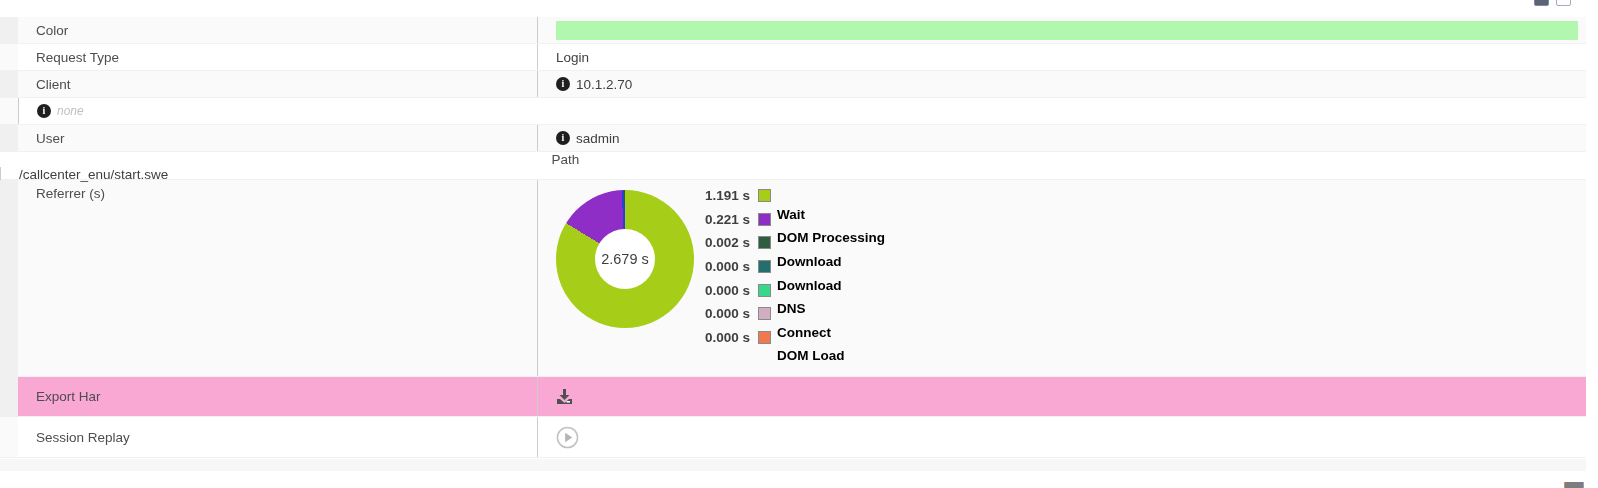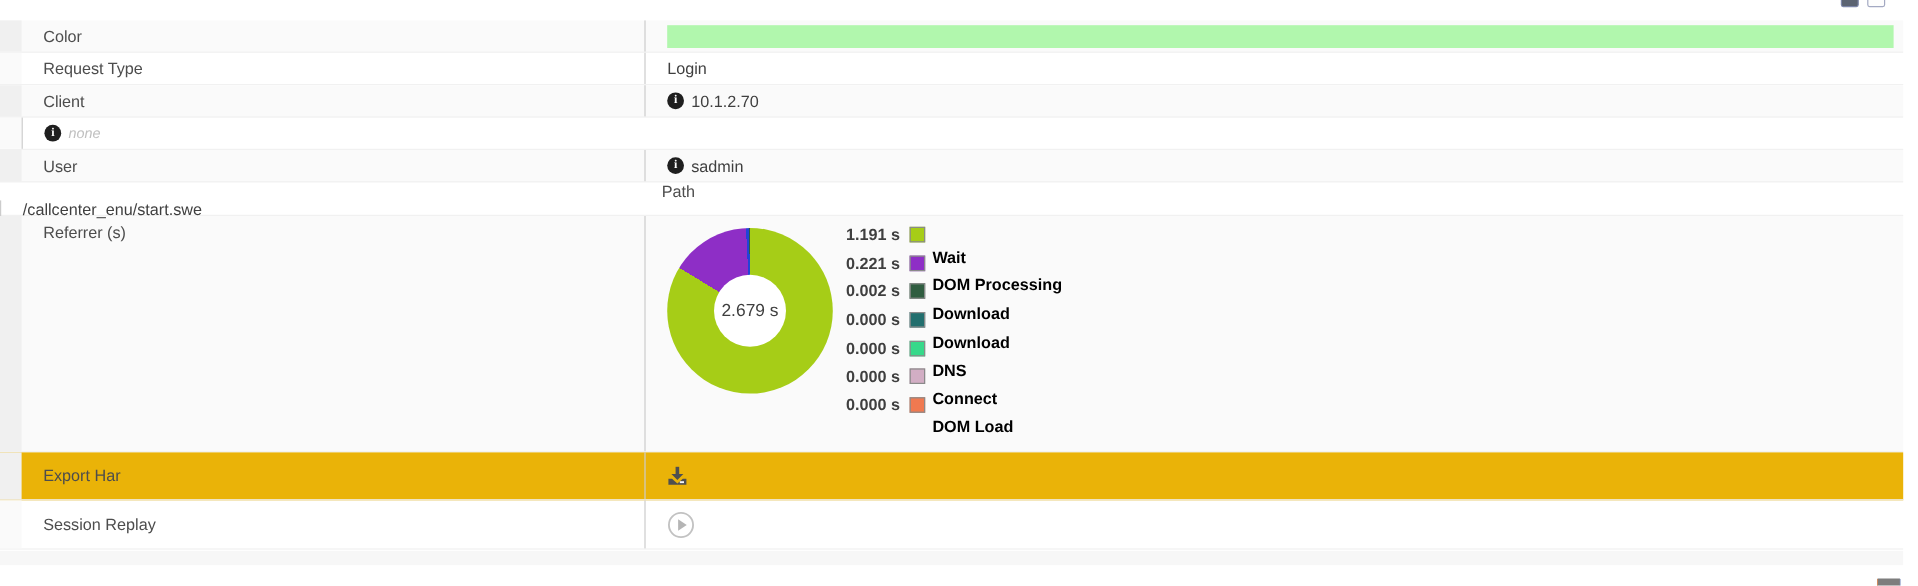--- a/index.html
+++ b/index.html
@@ -11,21 +11,21 @@
   .top-toolbar { position:absolute; top:-9px; right:27px; display:flex; gap:7px; }
   .tool-icon { width:15px; height:15px; border-radius:2px; }
   .tool-icon.dark { background:#5c6472; border:1px solid #7d86a8; color:#cfd3de;
     font-size:7px; line-height:14px; text-align:center; overflow:hidden; }
   .tool-icon.light { background:#fdfdfd; border:1px solid #a3a9c2; }
 
   
   .detail-table { position:absolute; top:17px; left:0; width:1586px; }
   .row { display:flex; align-items:center; border-bottom:1px solid #f1f1f1; }
   .row.shade { background:#fafafa; }
-  .row.shade2 { background:#eab308; }
+  .row.shade2 { background:#f9a8d4; }
   .ind { width:18px; align-self:stretch; flex:none; }
   .row.shade .ind, .row.shade2 .ind { background:#f0f0f0; }
   .row:not(.shade):not(.shade2) .ind { background:#fafafa; }
   .label-cell { width:519px; flex:none; padding-left:18px; font-size:13.5px; color:#4d4d4d; }
   .value-cell { flex:1; align-self:stretch; border-left:1px solid #ccc;
     padding-left:18px; display:flex; align-items:center; font-size:13.5px; color:#3f3f3f; }
   .h27 { height:27px;justify-content:flex-end; } .h28 { height:28px;flex-direction:column; } .h40 { height:40px; } .h41 { height:41px; }
 
   .row.tall { height:197px; align-items:flex-start; }
   .row.tall .label-cell { padding-top:6px; }

